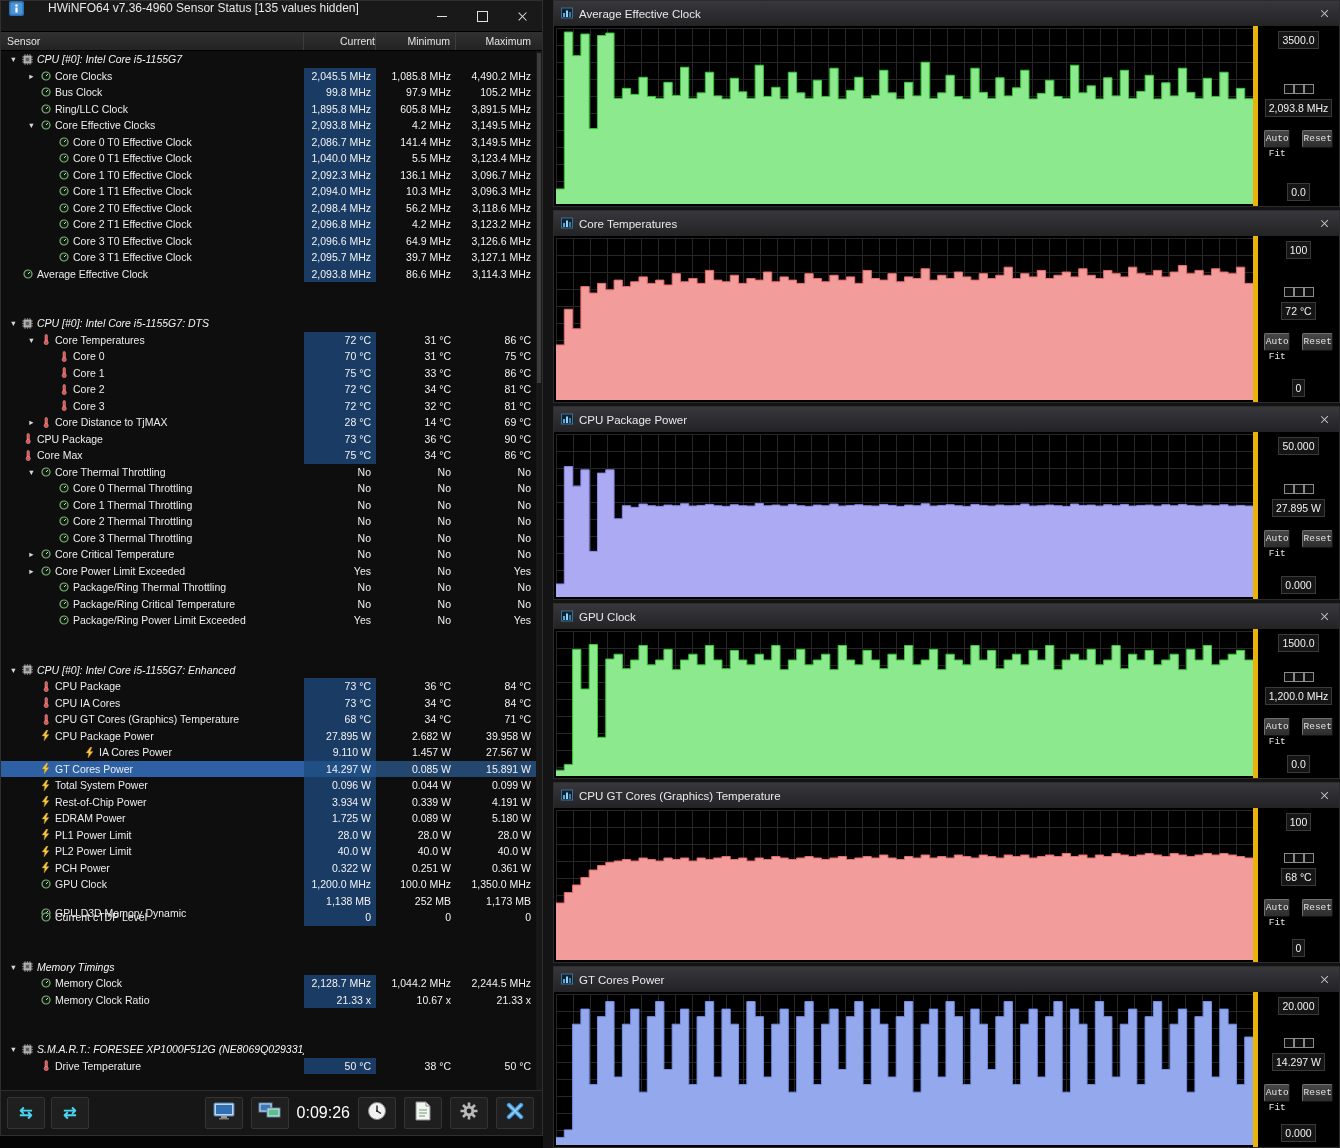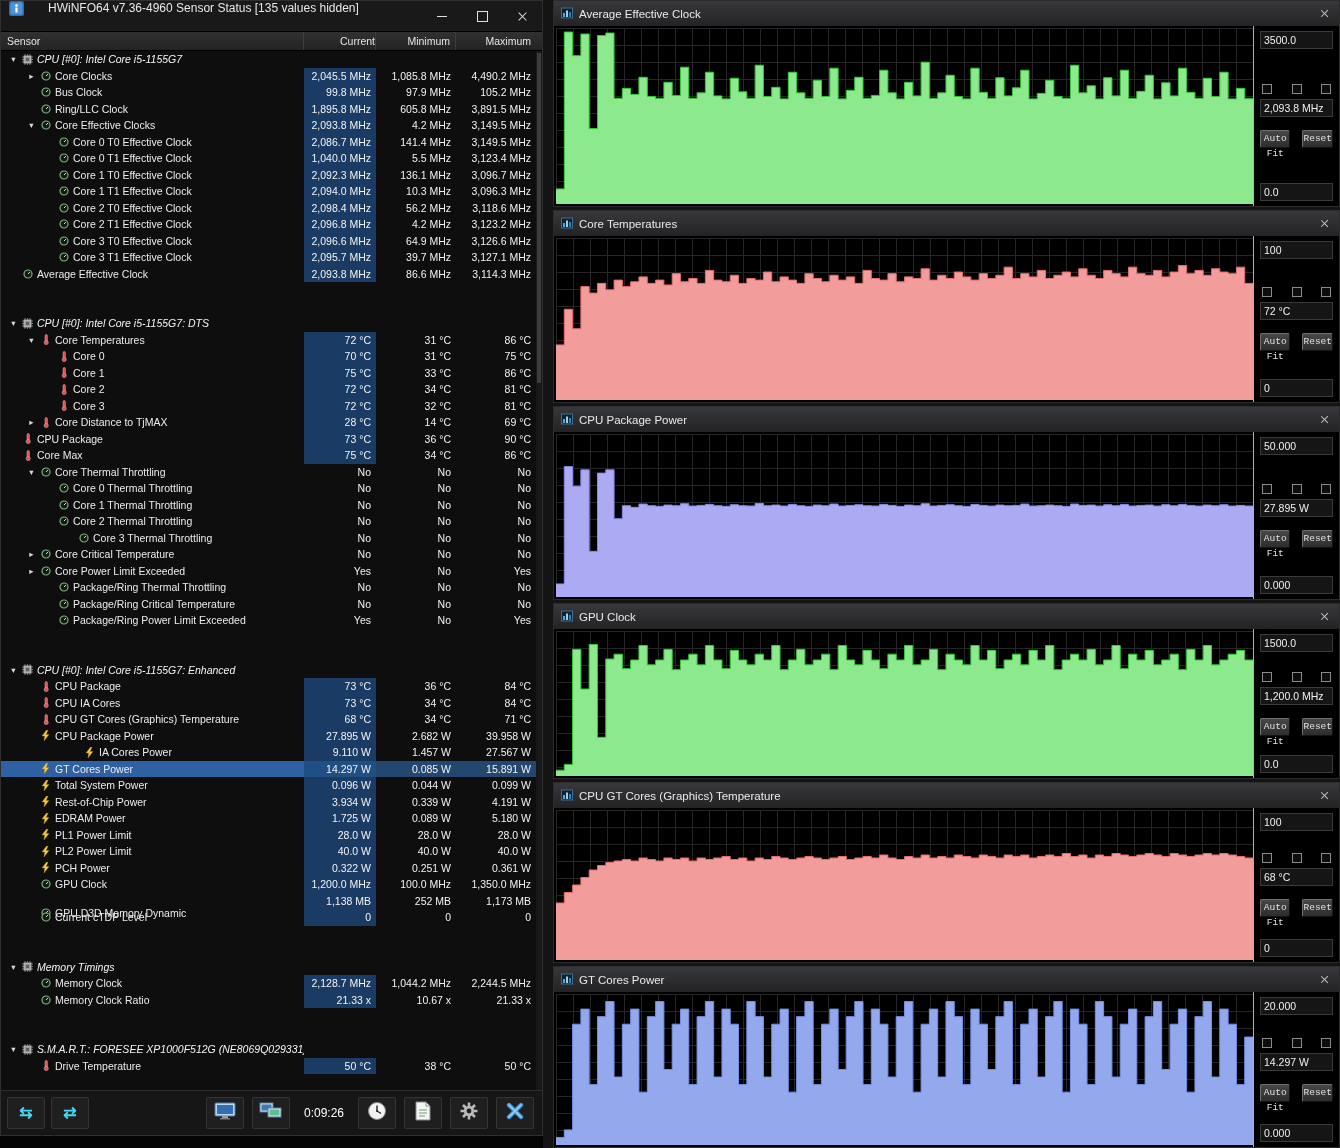--- a/index.html
+++ b/index.html
@@ -46,35 +46,35 @@
   .sel .lab{background:#2e61a3;}
   .sel .val{background:#244770;}
   .sel .val.navy{background:#1f4f85;}
   #vscroll{position:absolute;right:0;top:0;bottom:0;width:6px;background:#181818;}
   #vthumb{position:absolute;left:1px;right:1px;top:2px;height:330px;background:#3c3c3c;}
 
   .toolbar{flex:0 0 44px;display:flex;align-items:center;background:#161616;border-top:1px solid #2c2c2c;padding:0 6px;column-gap:6px;}
   .tbtn{width:38px;height:32px;background:#1f1f1f;border:1px solid #343434;border-radius:2px;display:flex;align-items:center;justify-content:center;box-sizing:border-box;}
   .nav{color:#49d6f2;font-size:16px;font-weight:bold;line-height:1;}
   .cluster{margin-left:auto;display:flex;align-items:center;column-gap:8px;margin-right:2px;}
-  .time{color:#ffffff;font-size:12px;min-width:52px;text-align:center;}
+  .time{color:#ffffff;font-size:16px;min-width:52px;text-align:center;}
 
   
   #graph-stack{flex:1;margin-left:10px;display:flex;flex-direction:column;row-gap:3px;background:#141414;height:1148px;}
   .gwin{position:relative;background:#000;border:1px solid #2c2c2c;box-sizing:border-box;display:flex;flex-direction:column;min-height:0;}
   .gtitlebar{flex:0 0 25px;background:linear-gradient(#38383c,#232326);display:flex;align-items:center;padding:0 7px;column-gap:6px;}
   .gtitle{color:#e9e9e9;font-size:11.5px;flex:1;white-space:nowrap;overflow:hidden;}
   .gclose{width:16px;height:16px;display:flex;align-items:center;justify-content:center;}
   .gbody{flex:1;display:flex;min-height:0;}
   .gplot{flex:1;position:relative;margin:2px 0 2px 2px;background:
       repeating-linear-gradient(to right,#262626 0 1px,transparent 1px 17px),
       repeating-linear-gradient(to bottom,#262626 0 1px,transparent 1px 17px),
       #000;}
   .gplot svg.series{position:absolute;inset:0;width:100%;height:100%;}
-  .gside{flex:0 0 86px;width:86px;padding:5px 6px;box-sizing:border-box;display:flex;flex-direction:column;background:#000;border-left:1px solid #eab308;}
+  .gside{flex:0 0 86px;width:86px;padding:5px 6px;box-sizing:border-box;display:flex;flex-direction:column;background:#000;border-left:5px solid #eab308;align-items:center;}
   .sbox{height:16px;line-height:16px;background:#151515;border:1px solid #3a3a3a;color:#f0f0f0;font-size:10.5px;padding:0 3px;white-space:nowrap;overflow:hidden;}
   .scbrow{display:flex;justify-content:space-between;padding:0 2px;margin-top:auto;margin-bottom:5px;}
   .scb{width:10px;height:10px;border:1px solid #8a8a8a;background:#0d0d0d;box-sizing:border-box;}
   .sval{margin-bottom:13px;}
   .sbtnrow{display:flex;column-gap:12px;margin-bottom:auto;font-family:Liberation Mono, monospace;}
   .sbtn{flex:1;height:16px;font-size:9.5px;color:#e2e2e2;background:linear-gradient(#474747,#2d2d2d);border:1px solid;border-color:#6f6f6f #141414 #141414 #6f6f6f;border-radius:2px;text-align:center;line-height:15px;}
 </style>
 </head>
 <body>
 
@@ -520,21 +520,21 @@
                   <path d="M5 5L7 3" stroke="#cfe8cf" stroke-width="1"></path>
                 </svg>
               </span>
               <span class="ltx">Core 2 Thermal Throttling</span>
             </div>
             <div class="cell val cur">No</div>
             <div class="cell val min">No</div>
             <div class="cell val max">No</div>
           </div>
           <div class="srow">
-            <div class="cell lab" style="padding-left: 62px;">
+            <div class="cell lab" style="padding-left: 42px;">
               <span class="chev"></span>
               <span class="ric">
                 <svg width="10" height="10" viewBox="0 0 10 10">
                   <circle cx="5" cy="5" r="4" fill="#101c10" stroke="#7fae7f" stroke-width="1.2"></circle>
                   <path d="M5 5L7 3" stroke="#cfe8cf" stroke-width="1"></path>
                 </svg>
               </span>
               <span class="ltx">Core 3 Thermal Throttling</span>
             </div>
             <div class="cell val cur">No</div>

